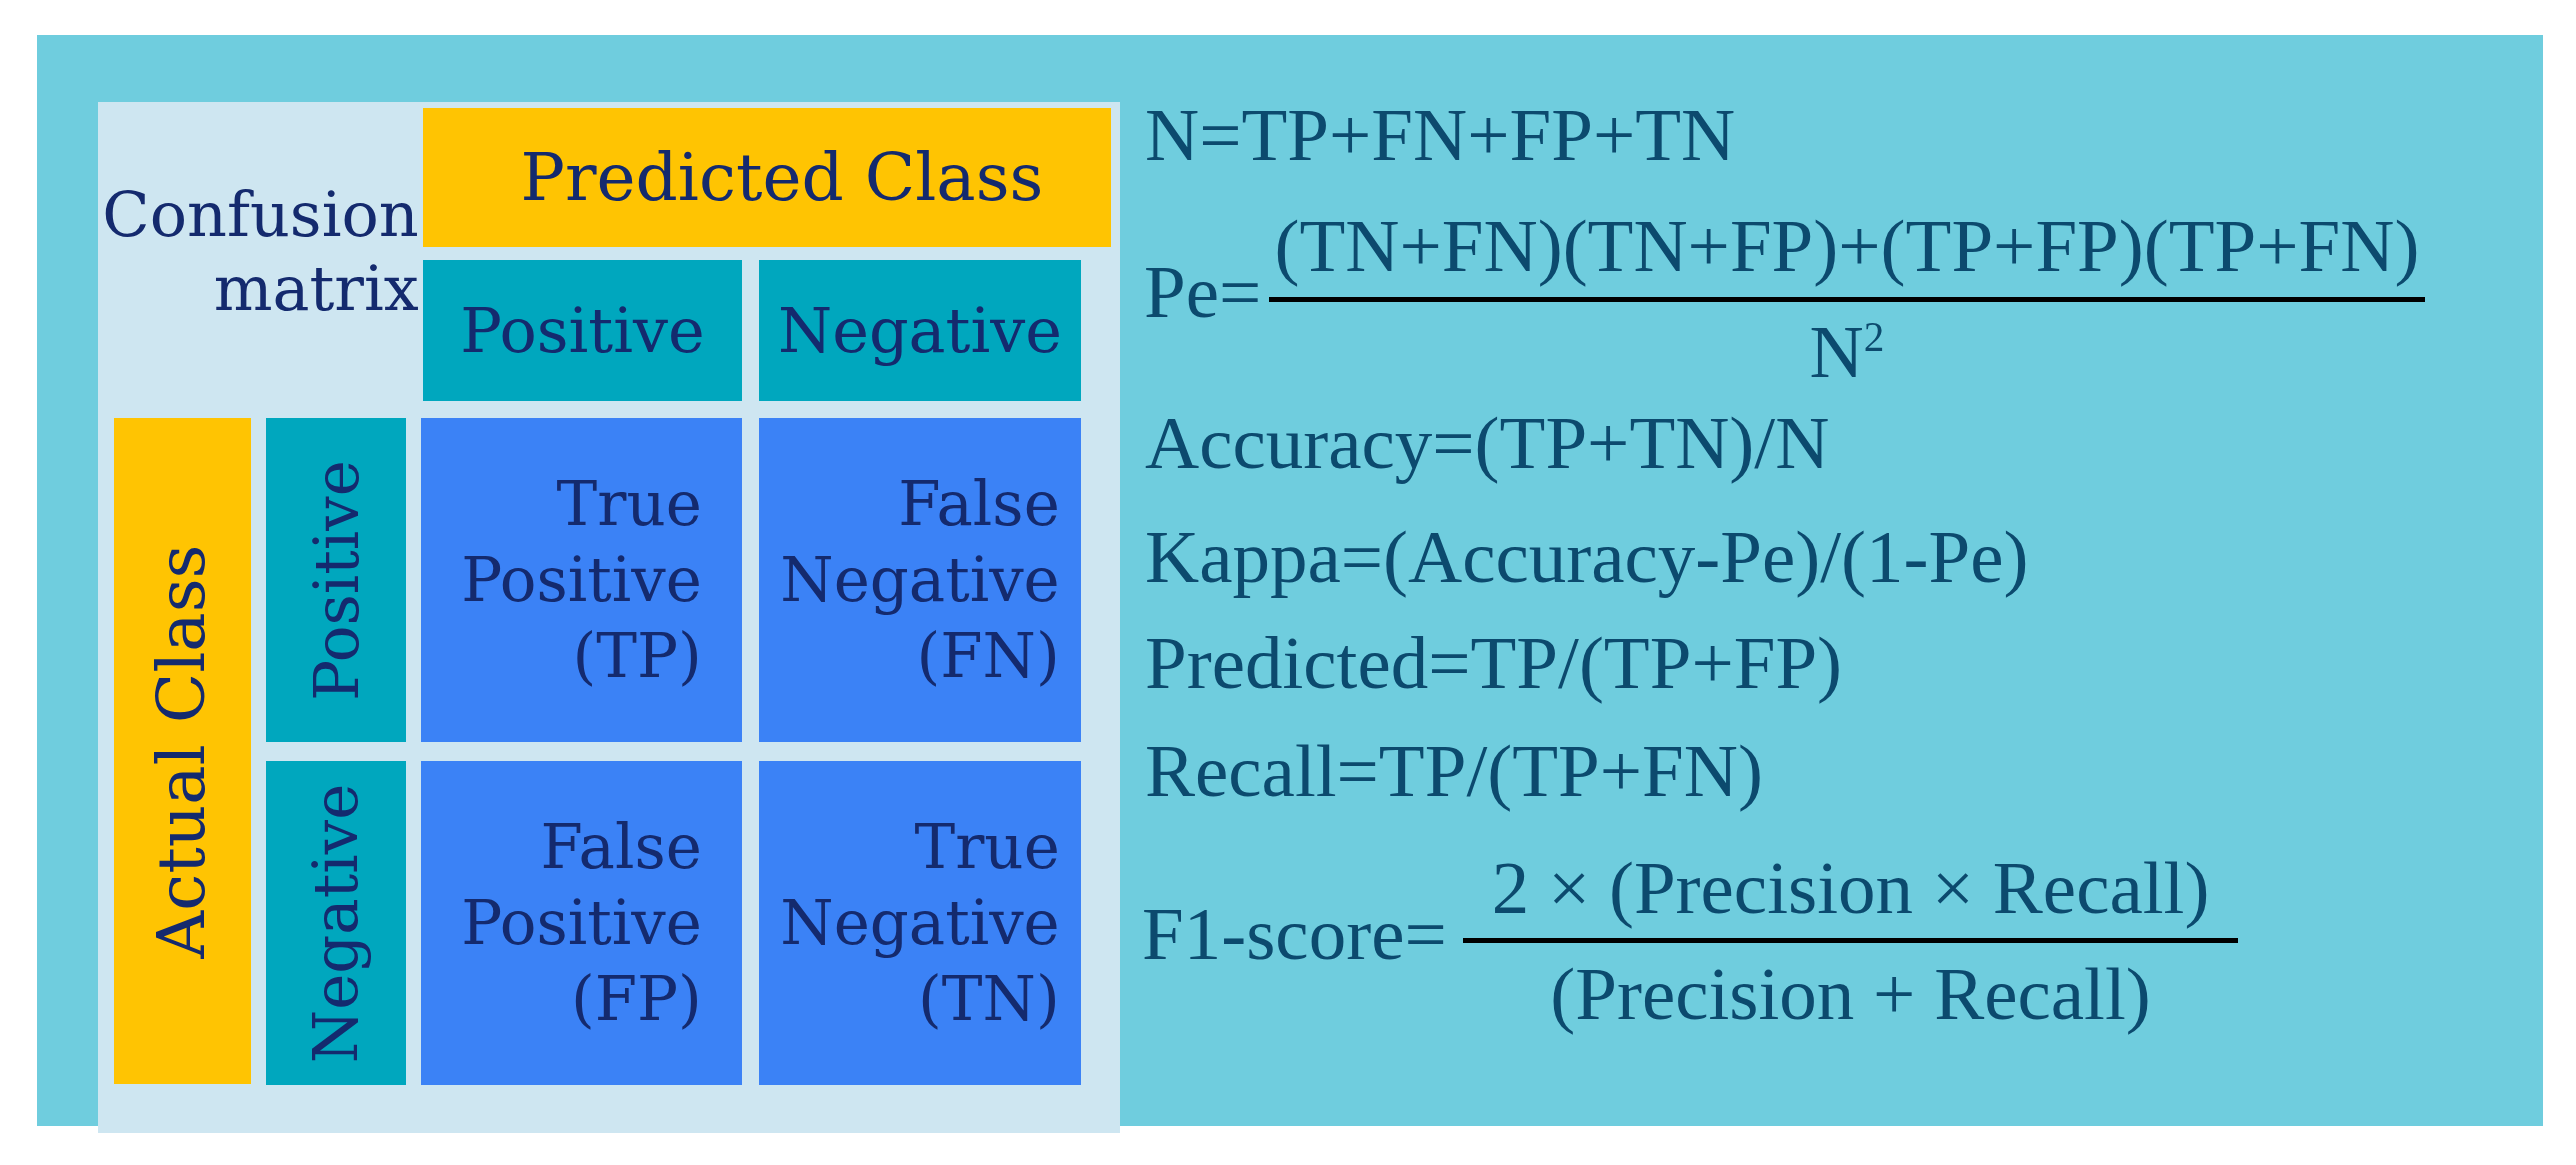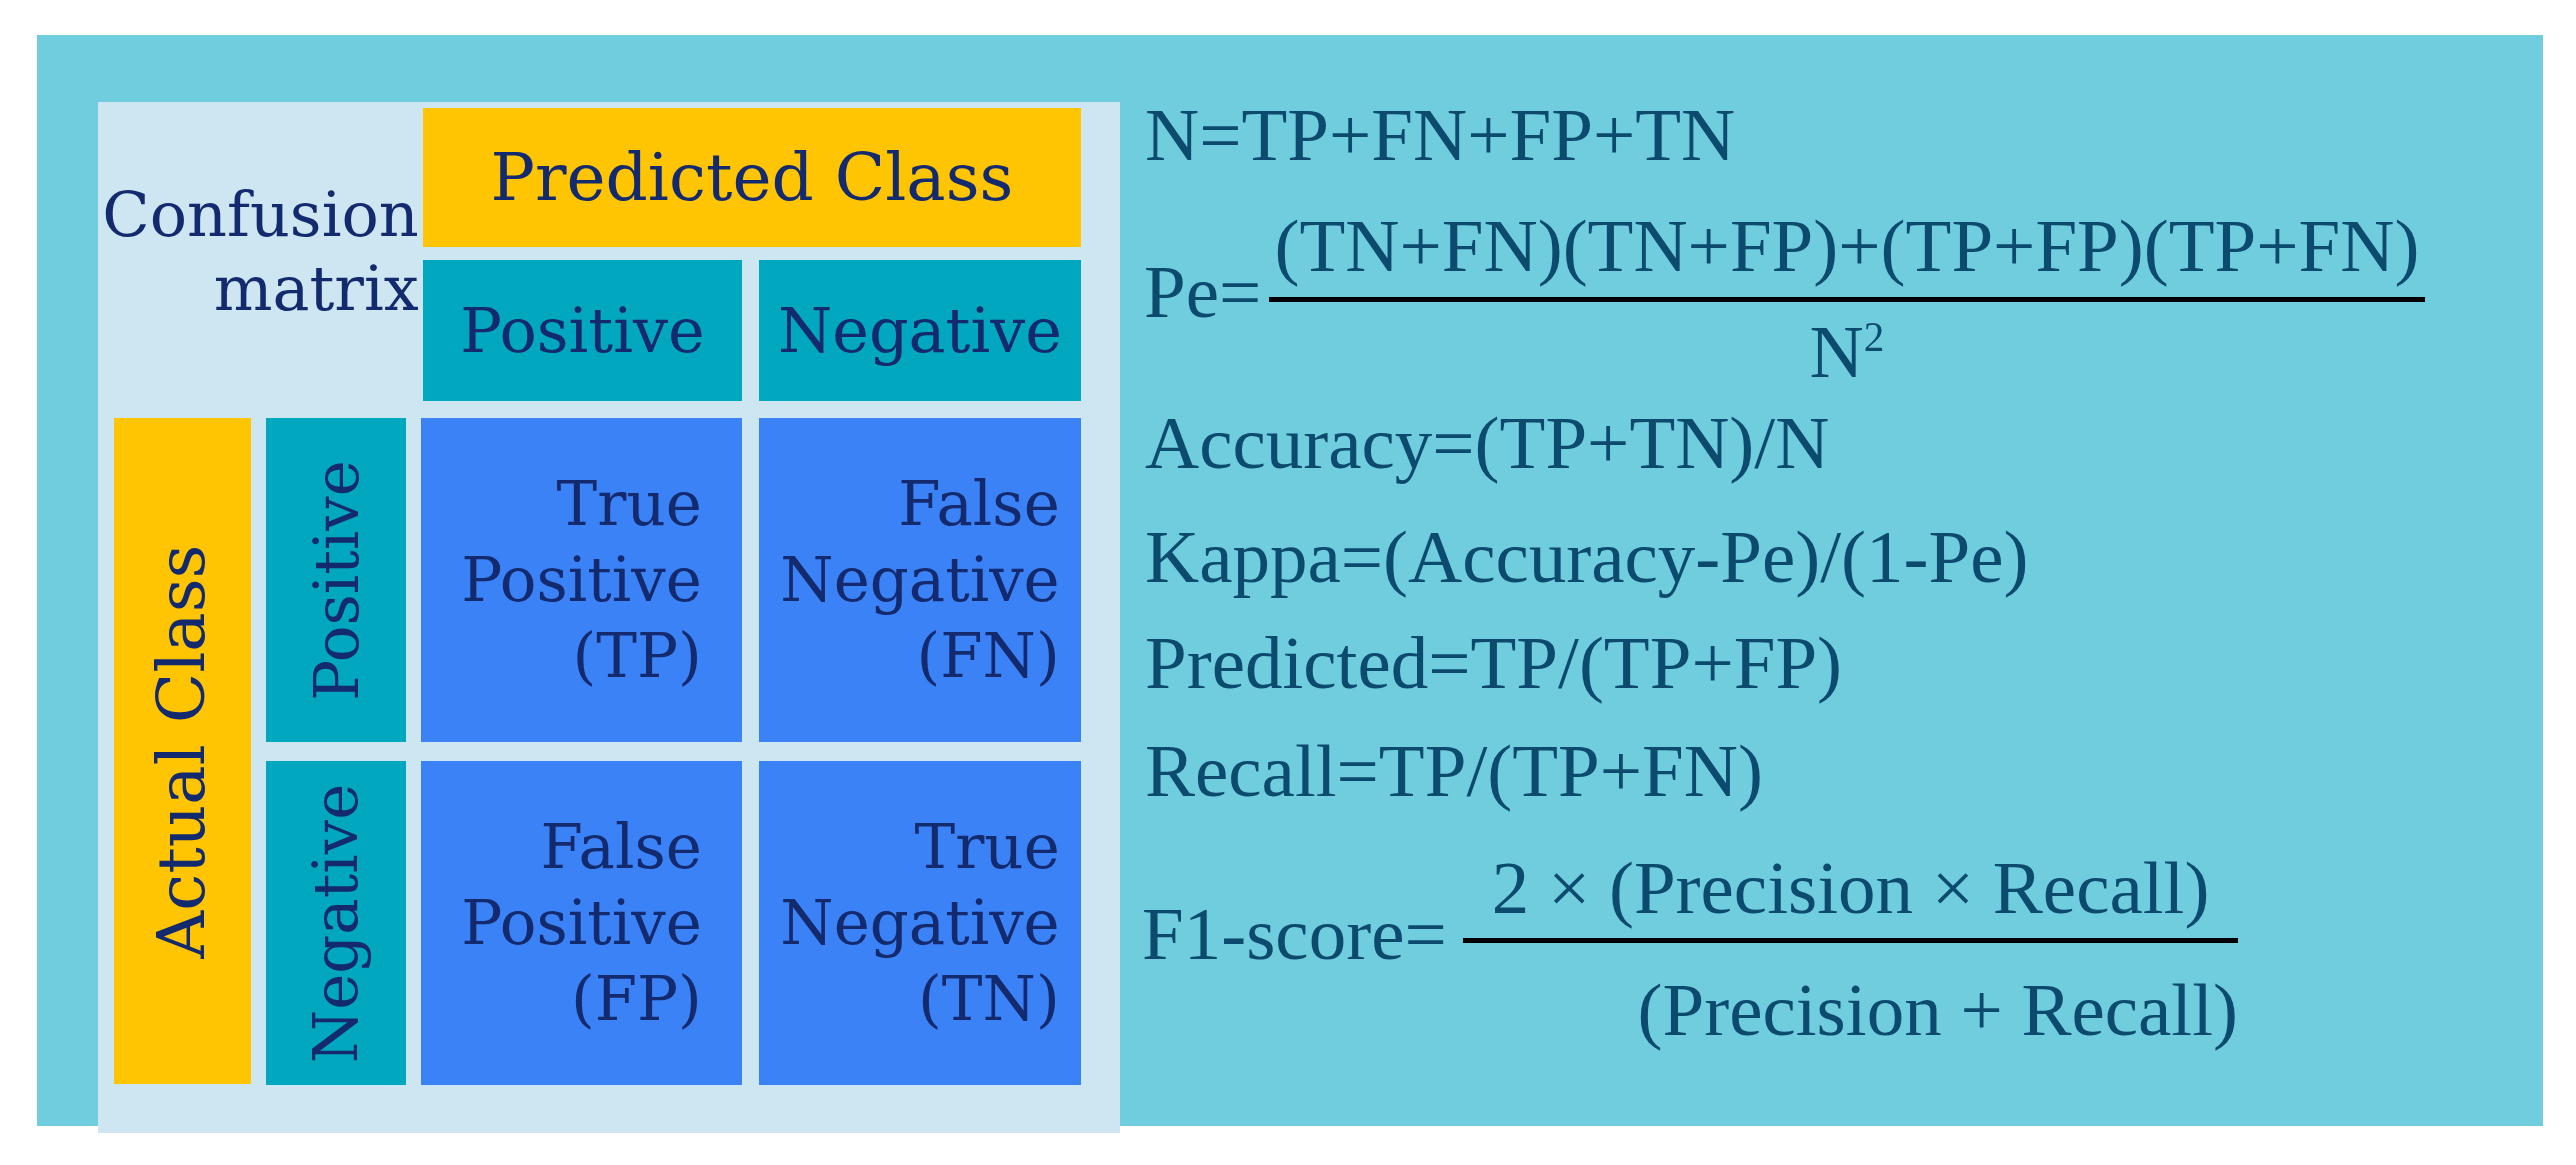--- a/index.html
+++ b/index.html
@@ -9,21 +9,21 @@
   
   #outer-bg{left:37px;top:35px;width:2506px;height:1091px;background:#6fcdde;}
   #matrix-panel{left:61px;top:67px;width:1022px;height:1031px;background:#cee6f1;}
   
   .cell{display:flex;align-items:center;justify-content:center;text-align:right;
         color:#142a6e;}
   .gold{background:#ffc402;}
   .tealc{background:#00a7be;}
   .purple{background:#3b82f6;}
   .corner{left:0;top:0;width:325px;height:299px;font-size:62px;line-height:1.18;}
-  .col-header{left:325px;top:5.5px;width:658px;height:139px;font-size:66px;}
+  .col-header{left:325px;top:5.5px;width:658px;height:139px;font-size:66px;padding-left:30px;}
   .pos-header{left:325px;top:158px;width:319px;height:141px;font-size:62px;}
   .neg-header{left:661px;top:158px;width:322px;height:141px;font-size:62px;}
   .row-header{left:15.6px;top:316px;width:137px;height:666px;font-size:66px;}
   .pos-vbar{left:168px;top:316px;width:140px;height:324px;font-size:61px;}
   .neg-vbar{left:168px;top:659px;width:140px;height:324px;font-size:61px;}
   .cell-tp{left:323px;top:316px;width:321px;height:324px;}
   .cell-fn{left:661px;top:316px;width:322px;height:324px;}
   .cell-fp{left:323px;top:659px;width:321px;height:324px;}
   .cell-tn{left:661px;top:659px;width:322px;height:324px;}
   .qcell{font-size:61px;line-height:1.25;}
@@ -37,21 +37,21 @@
   #pe-bar{left:1269px;top:297px;width:1156px;height:4.6px;background:#000;}
   #pe-den{left:1269px;top:314px;width:1156px;text-align:center;}
   #pe-den sup{font-size:55%;vertical-align:super;line-height:0;}
   #f-accuracy{left:1145px;top:405px;}
   #f-kappa{left:1145px;top:519px;}
   #f-precision{left:1145px;top:625px;}
   #f-recall{left:1145px;top:733px;}
   #f1-label{left:1142px;top:896px;}
   #f1-num{left:1463px;top:850px;width:775px;text-align:center;}
   #f1-bar{left:1463px;top:938px;width:775px;height:4.6px;background:#000;}
-  #f1-den{left:1463px;top:956px;width:775px;text-align:right;margin-top:16px;}
+  #f1-den{left:1463px;top:956px;width:775px;text-align:center;}
 </style>
 </head>
 <body>
 
 <div id="page">
 
   <div id="outer-bg" class="abs">
 
     <div id="matrix-panel" class="abs">
 

